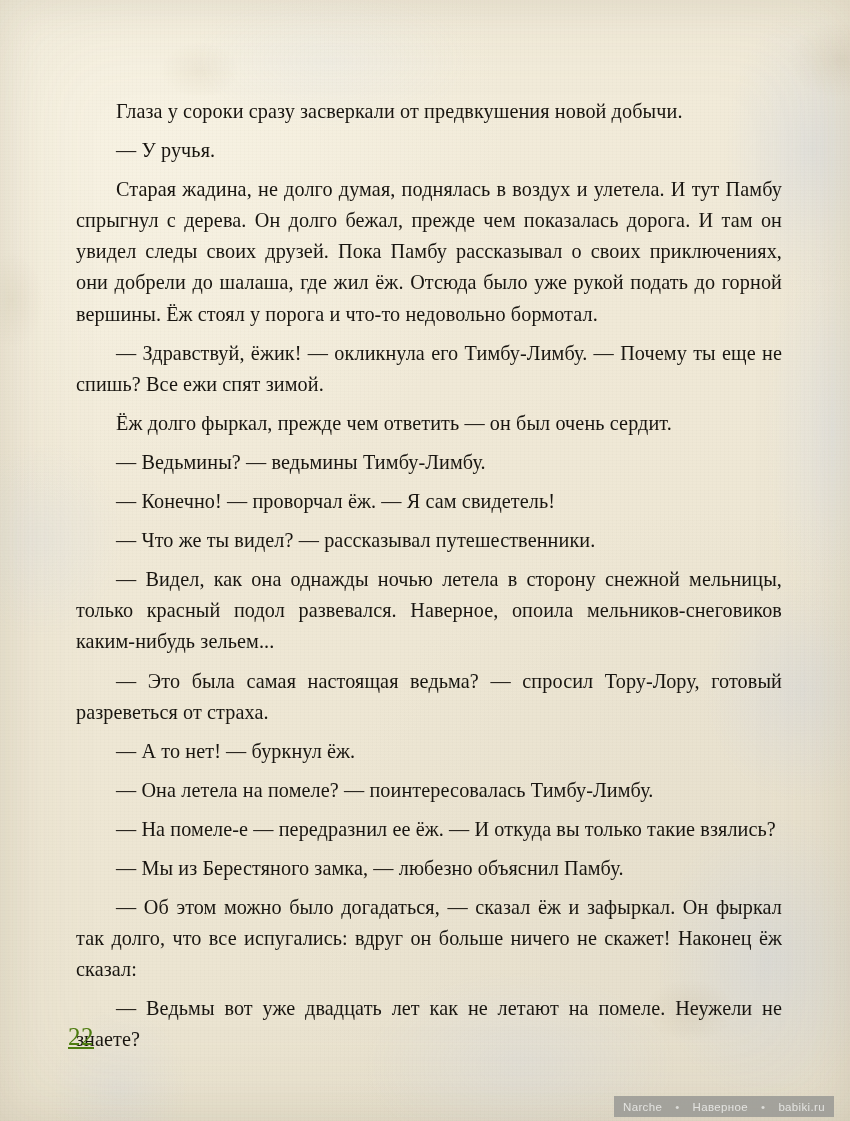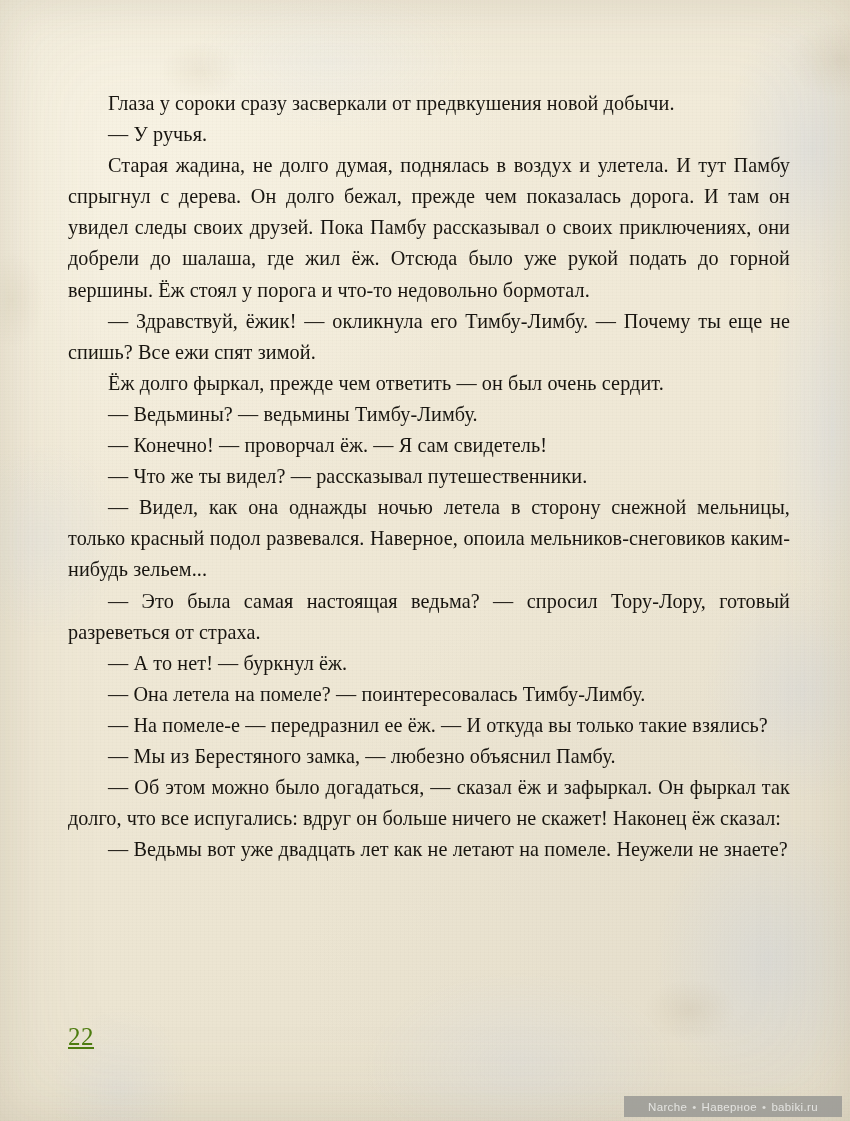--- a/index.html
+++ b/index.html
@@ -87,21 +87,21 @@
     color: #181510;
     font-size: 20.2px;
     line-height: 31.1px;
     text-align: justify;
     text-justify: inter-word;
     letter-spacing: .1px;
     -webkit-font-smoothing: none;
   }
 
   .para {
-    margin: 0;
+    margin: 8px;
     text-indent: 40px;
     text-align: justify;
     text-align-last: left;
     hyphens: manual;
   }
 
   
   .para:last-child { text-align-last: left; }
 
   
@@ -112,32 +112,33 @@
     font-size: 25px;
     line-height: 30px;
     color: #4d7c0f;
     letter-spacing: .5px;
     text-decoration: underline;
   }
 
   
   .watermark {
     position: absolute;
-    right: 8px;
+    right: 16px;
     bottom: 4px;
     height: 21px;
-    padding: 0 24px;
+    padding: 0 9px;
     display: flex;
     align-items: center;
     background: rgba(150,150,146,.82);
     color: #e3e3e0;
     font-family: "Liberation Sans", "DejaVu Sans", sans-serif;
     font-size: 11.5px;
     letter-spacing: .35px;
     white-space: nowrap;
+    gap: 8px;
   }
   .watermark .sep {
     padding: 0 5px;
     color: #dcdcd8;
   }
 </style>
 </head>
 <body>
 
 <div id="page">

